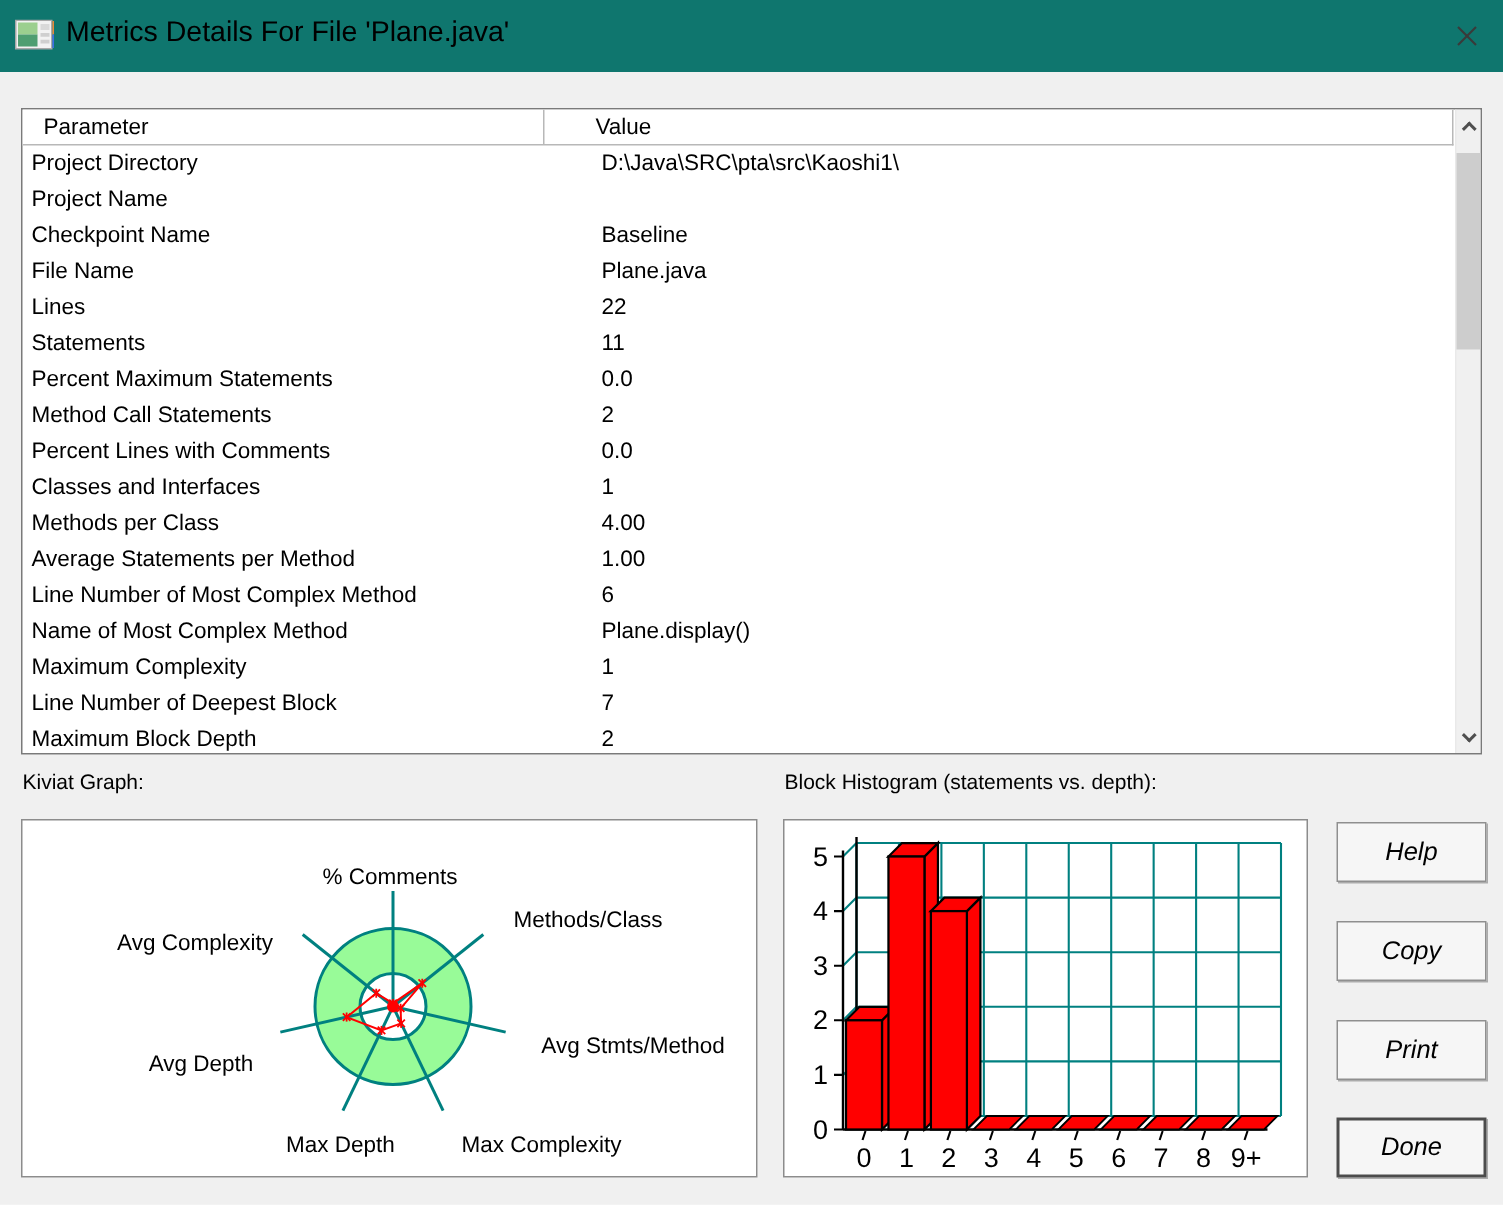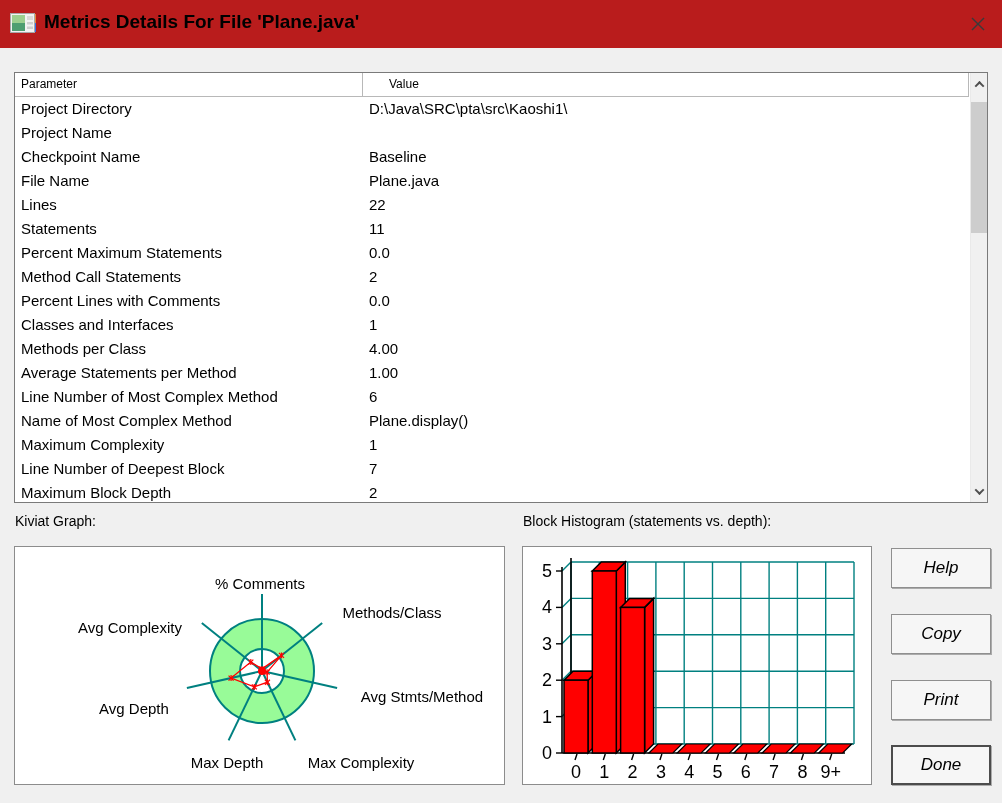--- a/index.html
+++ b/index.html
@@ -2,33 +2,33 @@
 <html><head>
 <meta charset="utf-8">
 <style>
   * { margin:0; padding:0; box-sizing:border-box; }
   html,body { width:1002px; height:803px; }
   body { font-family:"Liberation Sans", sans-serif; background:#f0f0f0; position:relative; overflow:hidden; }
 
   .window { position:absolute; inset:0; background:#f0f0f0; }
 
   
-  .titlebar { position:absolute; left:0; top:0; width:1002px; height:48px; background:#b91c1c;font-weight:bold; }
+  .titlebar { position:absolute; left:0; top:0; width:1002px; height:48px; background:#0f766e; }
   .appicon { position:absolute; left:10px; top:13px; }
   .title { position:absolute; left:44px; top:11px; font-size:19px; color:#000; white-space:nowrap; }
   .closebtn { position:absolute; right:6px; top:6px; width:36px; height:36px; display:flex; align-items:center; justify-content:center; cursor:pointer; }
 
   
   .listview { position:absolute; left:14px; top:72px; width:974px; height:431px; background:#ffffff; border:1px solid #7a7a7a; overflow:hidden; }
   .lv-header { position:absolute; left:0; top:0; width:954px; height:24px; background:#ffffff; border-bottom:1px solid #b8b8b8; border-right:1px solid #b8b8b8; display:flex; }
-  .hcell { font-size:12px; line-height:23px; color:#000; padding-left:6px; white-space:nowrap; }
+  .hcell { font-size:15px; line-height:23px; color:#000; padding-left:14px; white-space:nowrap; }
   .c1h { width:348px; border-right:1px solid #b8b8b8; }
   .c2h { flex:1;margin-left:20px; }
   .lv-rows { position:absolute; left:0; top:24px; width:954px; height:406px; overflow:hidden; }
-  .trow { display:flex; height:24px; line-height:24px; }
+  .trow { display:flex; height:24px; line-height:24px;gap:32px; }
   .trow .c1 { width:348px; padding-left:6px; font-size:15px; color:#000; white-space:nowrap; }
   .trow .c2 { flex:1; padding-left:6px; font-size:15px; color:#000; white-space:nowrap; }
 
   
   .sb { position:absolute; top:0; right:0; width:17px; height:429px; background:#f0f0f0; border-left:1px solid #e9e9e9; }
   .sb-btn { position:absolute; left:0; width:17px; height:22px; display:flex; align-items:center; justify-content:center; }
   .sb-up { top:0; } .sb-down { bottom:0; }
   .chev { width:7px; height:7px; border-left:2px solid #4f4f4f; border-top:2px solid #4f4f4f; }
   .chev.up { transform:rotate(45deg) translate(1px,1px); }
   .chev.down { transform:rotate(225deg) translate(1px,1px); }

